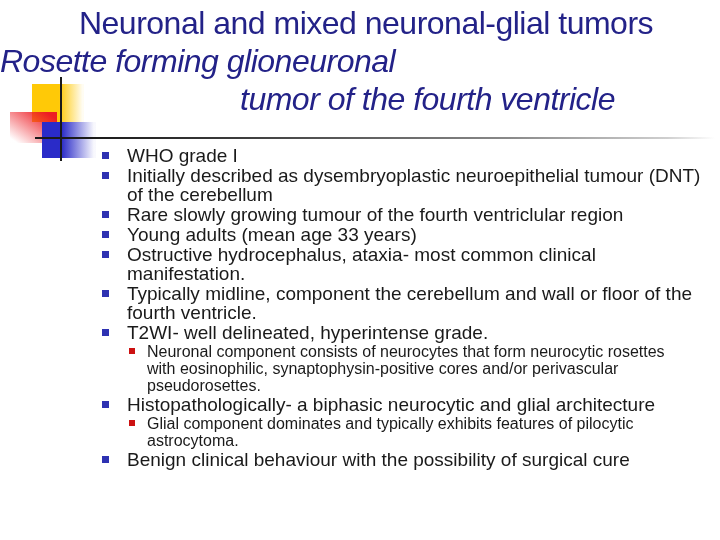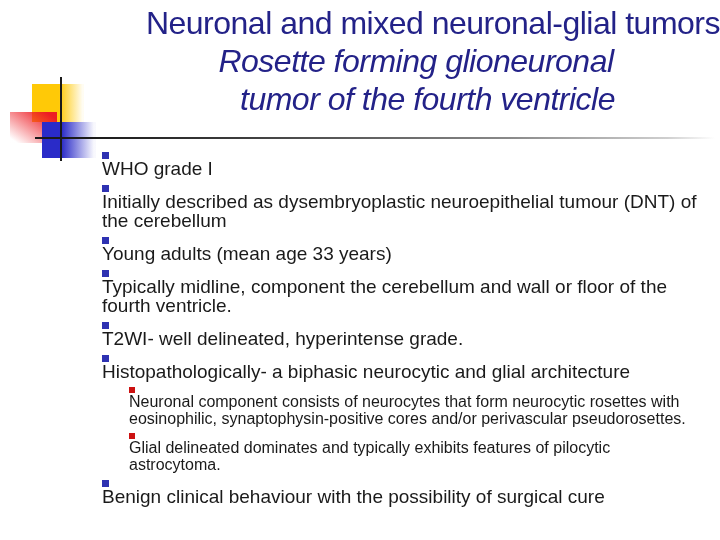--- a/index.html
+++ b/index.html
@@ -5,36 +5,36 @@
   html,body{margin:0;padding:0;background:#fff;}
   .slide{
     position:relative;width:720px;height:540px;background:#ffffff;
     font-family:"Liberation Sans","DejaVu Sans",sans-serif;overflow:hidden;
     --title:#232288;--body:#1a1a1a;--mblue:#2e32b2;--mred:#cc1111;
     --dy:#ffc907;--dr:#ed1c24;--db:#2a2bc8;
   }
   
   .title-block{position:absolute;top:4px;left:0;width:720px;color:var(--title);letter-spacing:-0.5px;}
   .tline{font-size:32px;line-height:38px;white-space:nowrap;}
-  .t1{text-align:right;padding-left:12px;}
-  .t2{font-style:italic;text-align:center;padding-left:112px;}
+  .t1{text-align:center;padding-left:12px;}
+  .t2{font-style:italic;}
   .t3{font-style:italic;padding-left:240px;}
   
   .deco-yellow{position:absolute;left:32px;top:84px;width:52px;height:38px;
     background:linear-gradient(to right,var(--dy) 0 52%,rgba(255,201,7,0.05) 97%);}
   .deco-red{position:absolute;left:10px;top:112px;width:47px;height:31px;
     background:linear-gradient(215deg,var(--dr) 12%,rgba(255,245,245,0.02) 92%);}
   .deco-blue{position:absolute;left:42px;top:122px;width:54px;height:36px;
     background:linear-gradient(to right,var(--db) 0 36%,rgba(42,43,200,0.03) 96%);}
   .deco-vline{position:absolute;left:60px;top:77px;width:2px;height:84px;background:#1a1a1a;}
   .deco-divider{position:absolute;left:35px;top:137px;width:680px;height:2px;
     background:linear-gradient(to right,#1a1a1a 0 8%,#3c3c3c 30%,#8a8a8a 70%,#cfcfcf 93%,rgba(207,207,207,0) 100%);}
   
   .bullets{position:absolute;left:102px;top:146px;width:601px;margin:0;padding:0;list-style:none;color:var(--body);}
-  .bullet{display:flex;align-items:flex-start;margin-bottom:1px;flex-direction:column;}
+  .bullet{display:flex;align-items:flex-start;margin-bottom:1px;}
   .level1{font-size:19px;line-height:19px;}
   .level1 .marker{flex:0 0 7px;width:7px;height:7px;background:var(--mblue);margin:6px 18px 0 0;}
   .level2{font-size:16px;line-height:17px;margin-left:27px;margin-right:13px;}
   .level2 .marker{flex:0 0 6px;width:6px;height:6px;background:var(--mred);margin:5px 12px 0 0;}
   .btext{flex:1;}
 </style>
 </head>
 <body>
 
 <div class="slide" style="--title: #232288; --body: #1a1a1a; --mblue: #2e32b2; --mred: #cc1111; --dy: #ffc907; --dr: #ed1c24; --db: #2a2bc8;">
@@ -55,41 +55,49 @@
       <li class="bullet level1">
         <span class="marker"></span>
         <span class="btext">WHO grade I</span>
       </li>
       <li class="bullet level1">
         <span class="marker"></span>
         <span class="btext">Initially described as dysembryoplastic neuroepithelial tumour (DNT) of the cerebellum</span>
       </li>
       <li class="bullet level1">
         <span class="marker"></span>
+        <span class="btext">Rare slowly growing tumour of the fourth ventriclular region</span>
+      </li>
+      <li class="bullet level1">
+        <span class="marker"></span>
         <span class="btext">Young adults (mean age 33 years)</span>
+      </li>
+      <li class="bullet level1">
+        <span class="marker"></span>
+        <span class="btext">Ostructive hydrocephalus, ataxia- most common clinical manifestation.</span>
       </li>
       <li class="bullet level1">
         <span class="marker"></span>
         <span class="btext">Typically midline, component the cerebellum and wall or floor of the fourth ventricle.</span>
       </li>
       <li class="bullet level1">
         <span class="marker"></span>
         <span class="btext">T2WI- well delineated, hyperintense grade.</span>
       </li>
+      <li class="bullet level2">
+        <span class="marker"></span>
+        <span class="btext">Neuronal component consists of neurocytes that form neurocytic rosettes with eosinophilic, synaptophysin-positive cores and/or perivascular pseudorosettes.</span>
+      </li>
       <li class="bullet level1">
         <span class="marker"></span>
         <span class="btext">Histopathologically- a biphasic neurocytic and glial architecture</span>
       </li>
       <li class="bullet level2">
         <span class="marker"></span>
-        <span class="btext">Neuronal component consists of neurocytes that form neurocytic rosettes with eosinophilic, synaptophysin-positive cores and/or perivascular pseudorosettes.</span>
-      </li>
-      <li class="bullet level2">
-        <span class="marker"></span>
-        <span class="btext">Glial delineated dominates and typically exhibits features of pilocytic astrocytoma.</span>
+        <span class="btext">Glial component dominates and typically exhibits features of pilocytic astrocytoma.</span>
       </li>
       <li class="bullet level1">
         <span class="marker"></span>
         <span class="btext">Benign clinical behaviour with the possibility of surgical cure</span>
       </li>
     </ul>
 
 </div>
 
 </body></html>

